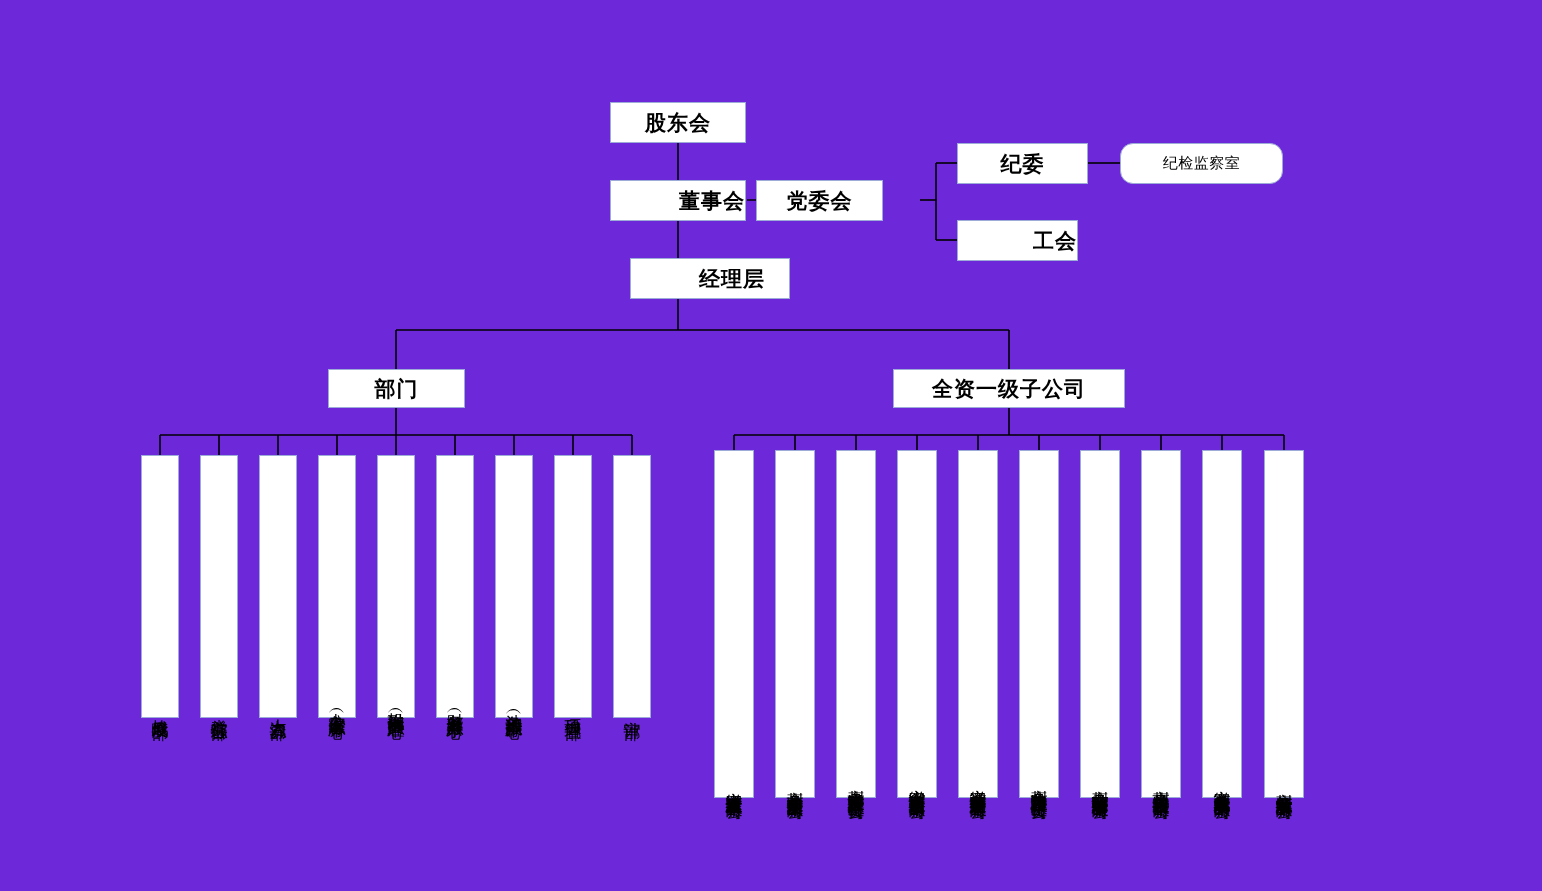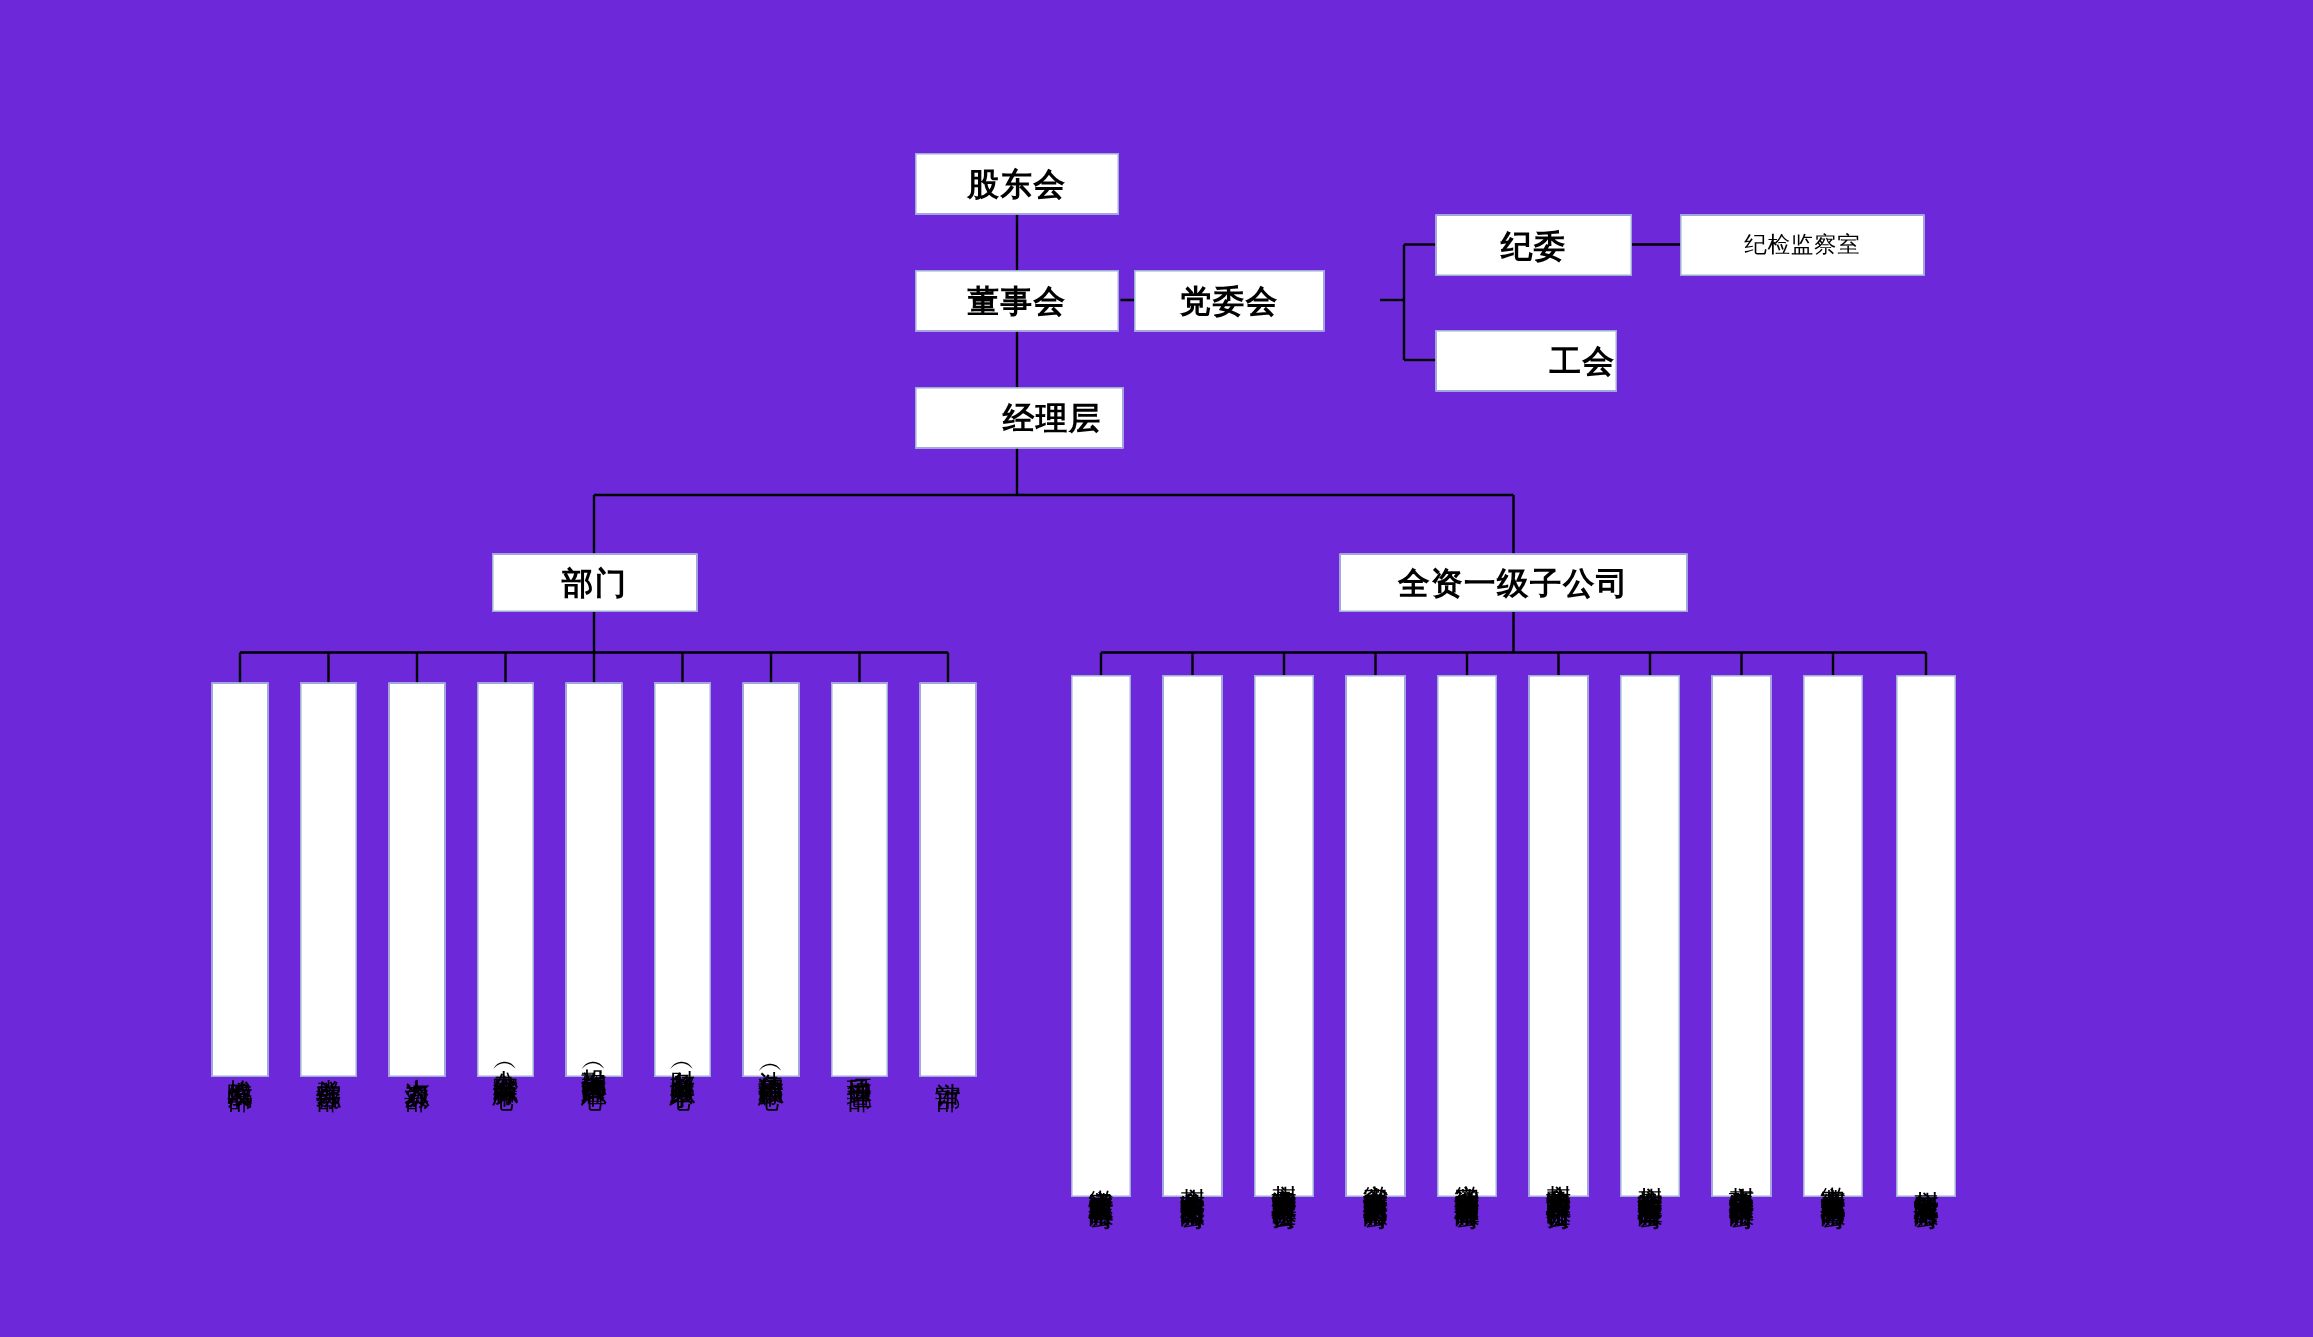--- a/index.html
+++ b/index.html
@@ -113,41 +113,41 @@
     <line x1="1100" y1="435" x2="1100" y2="450"></line>
     <line x1="1161" y1="435" x2="1161" y2="450"></line>
     <line x1="1222" y1="435" x2="1222" y2="450"></line>
     <line x1="1284" y1="435" x2="1284" y2="450"></line>
   </svg>
 
   <div class="node h-node bold" style="left:610px; top:102px; width:136px; height:41px;">
     <span>股东会</span>
   </div>
 
-  <div class="node h-node bold" style="left:610px; top:180px; width:136px; height:41px;">
+  <div class="node h-node bold" style="left:610px; top:180px; width:136px; height:41px;justify-content:flex-end;">
     <span>董事会</span>
   </div>
 
   <div class="node h-node bold" style="left:756px; top:180px; width:127px; height:41px;">
     <span>党委会</span>
   </div>
 
   <div class="node h-node bold" style="left:957px; top:143px; width:131px; height:41px;">
     <span>纪委</span>
   </div>
 
-  <div class="node h-node-sm" style="left:1120px; top:143px; width:163px; height:41px;">
+  <div class="node h-node-sm" style="left:1120px; top:143px; width:163px; height:41px;border-radius:13px;">
     <span>纪检监察室</span>
   </div>
 
   <div class="node h-node bold" style="left:957px; top:220px; width:121px; height:41px;justify-content:flex-end;">
     <span>工会</span>
   </div>
 
-  <div class="node h-node bold" style="left:610px; top:258px; width:139px; height:41px;padding-left:44px;">
+  <div class="node h-node bold" style="left:630px; top:258px; width:160px; height:41px;padding-left:44px;">
     <span>经理层</span>
   </div>
 
   <div class="node h-node bold" style="left:328px; top:369px; width:137px; height:39px;">
     <span>部门</span>
   </div>
 
   <div class="node h-node bold" style="left:893px; top:369px; width:232px; height:39px;">
     <span>全资一级子公司</span>
   </div>

